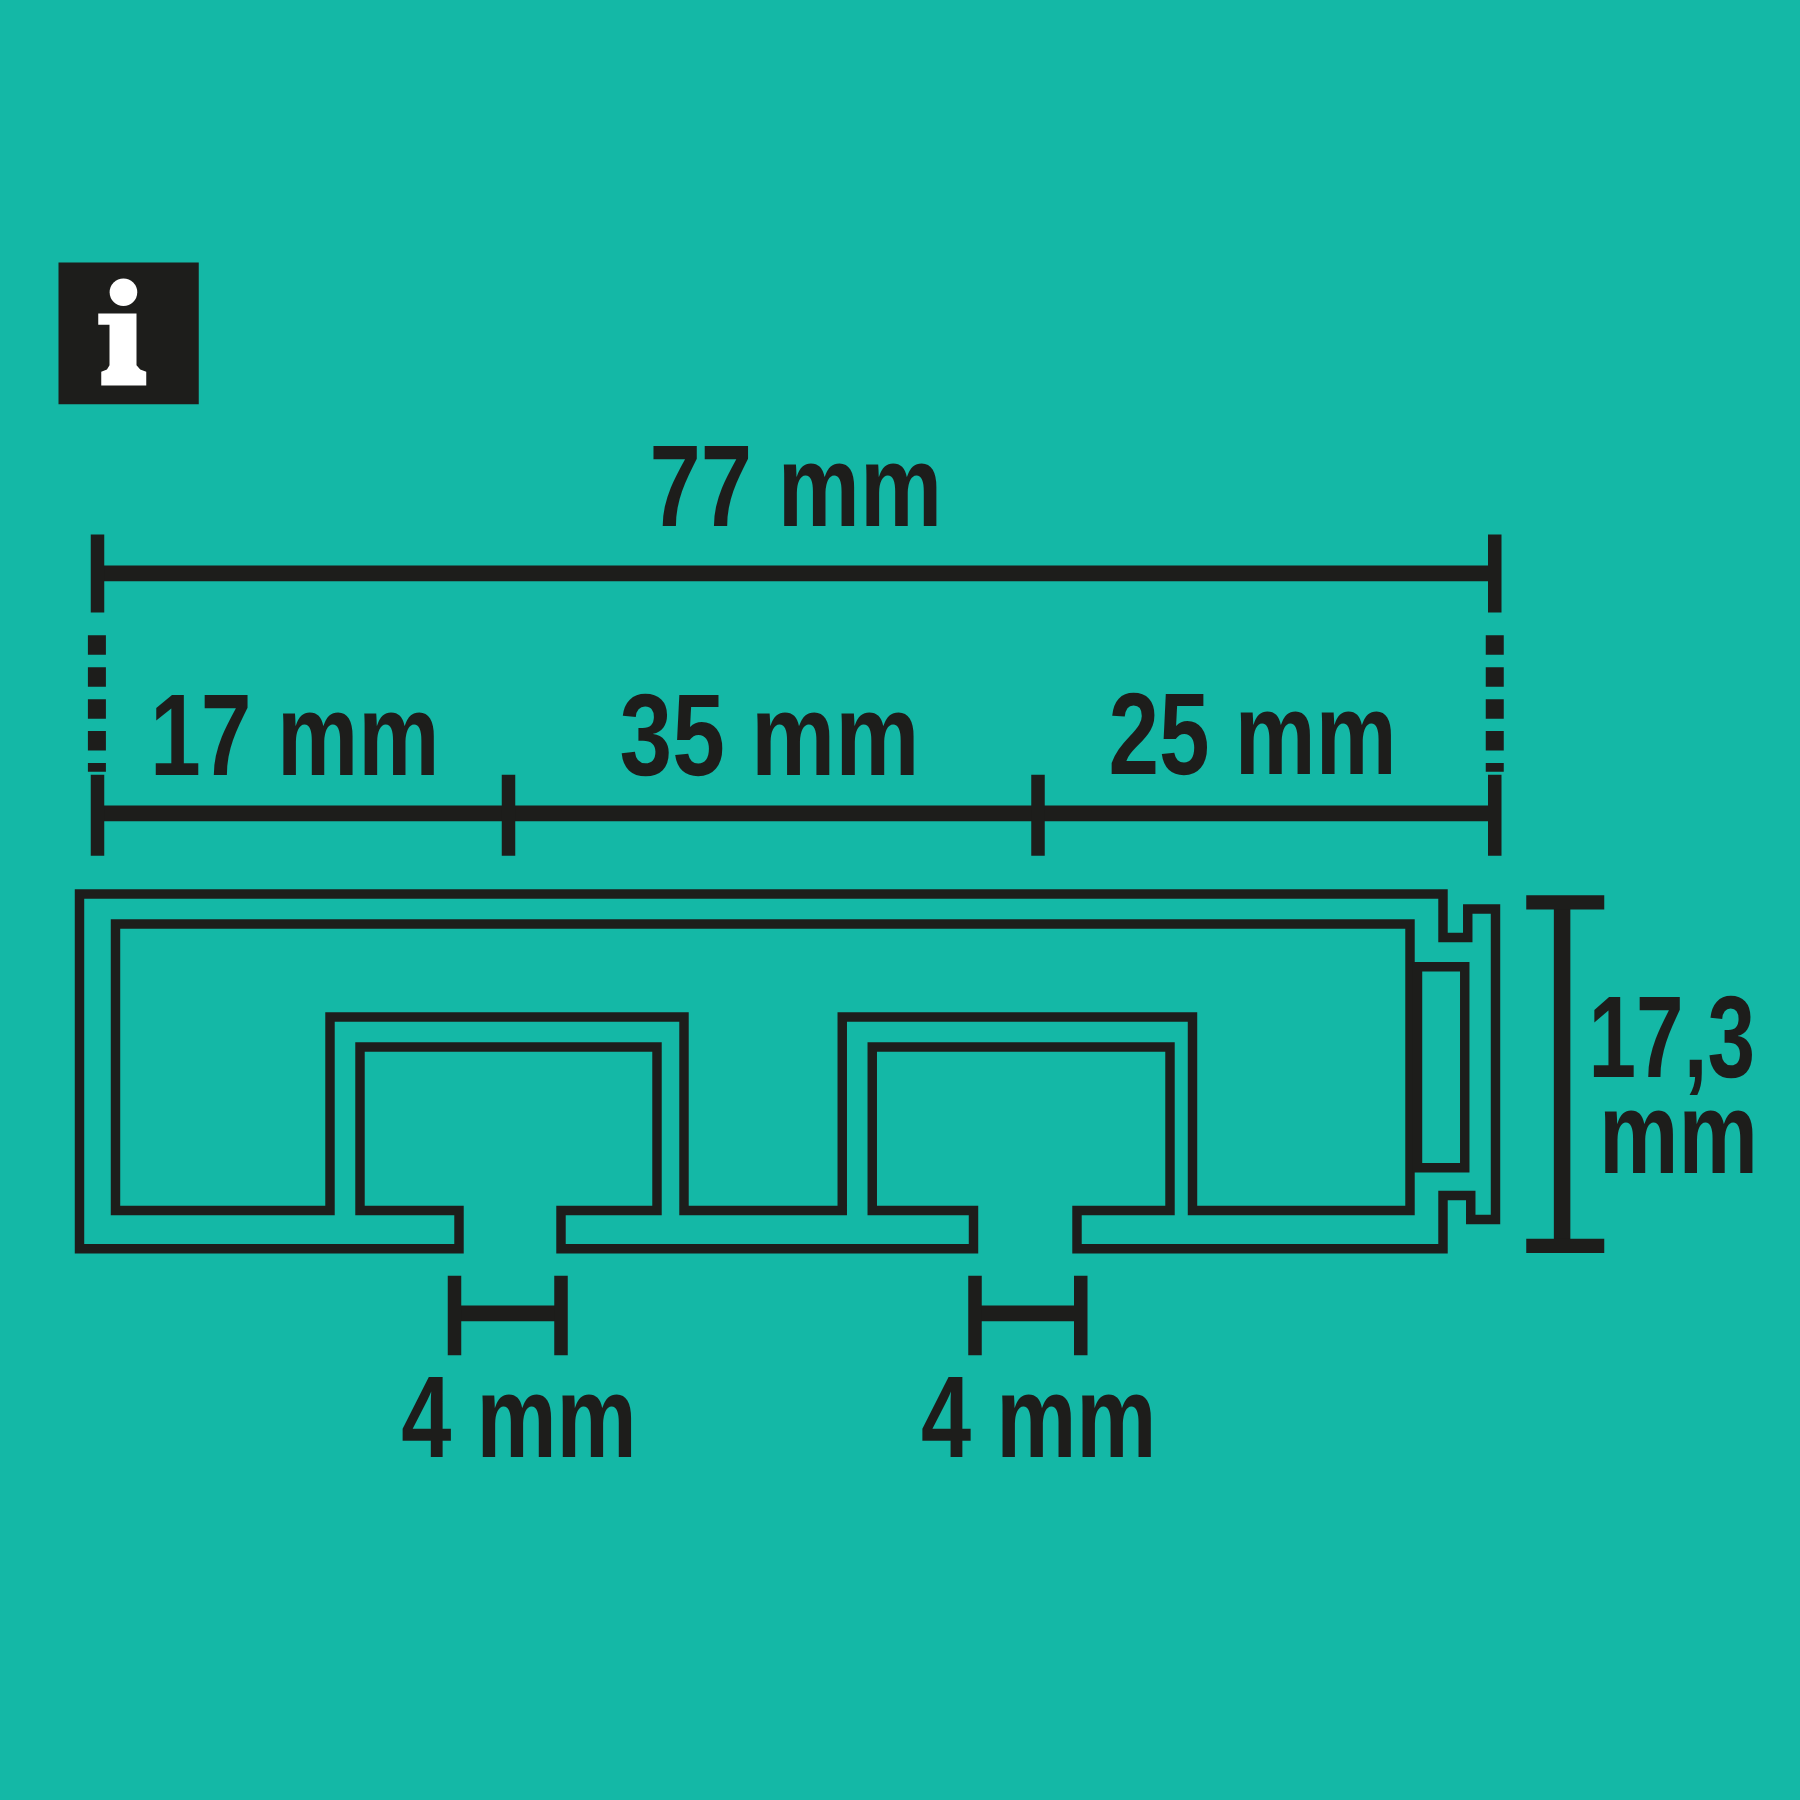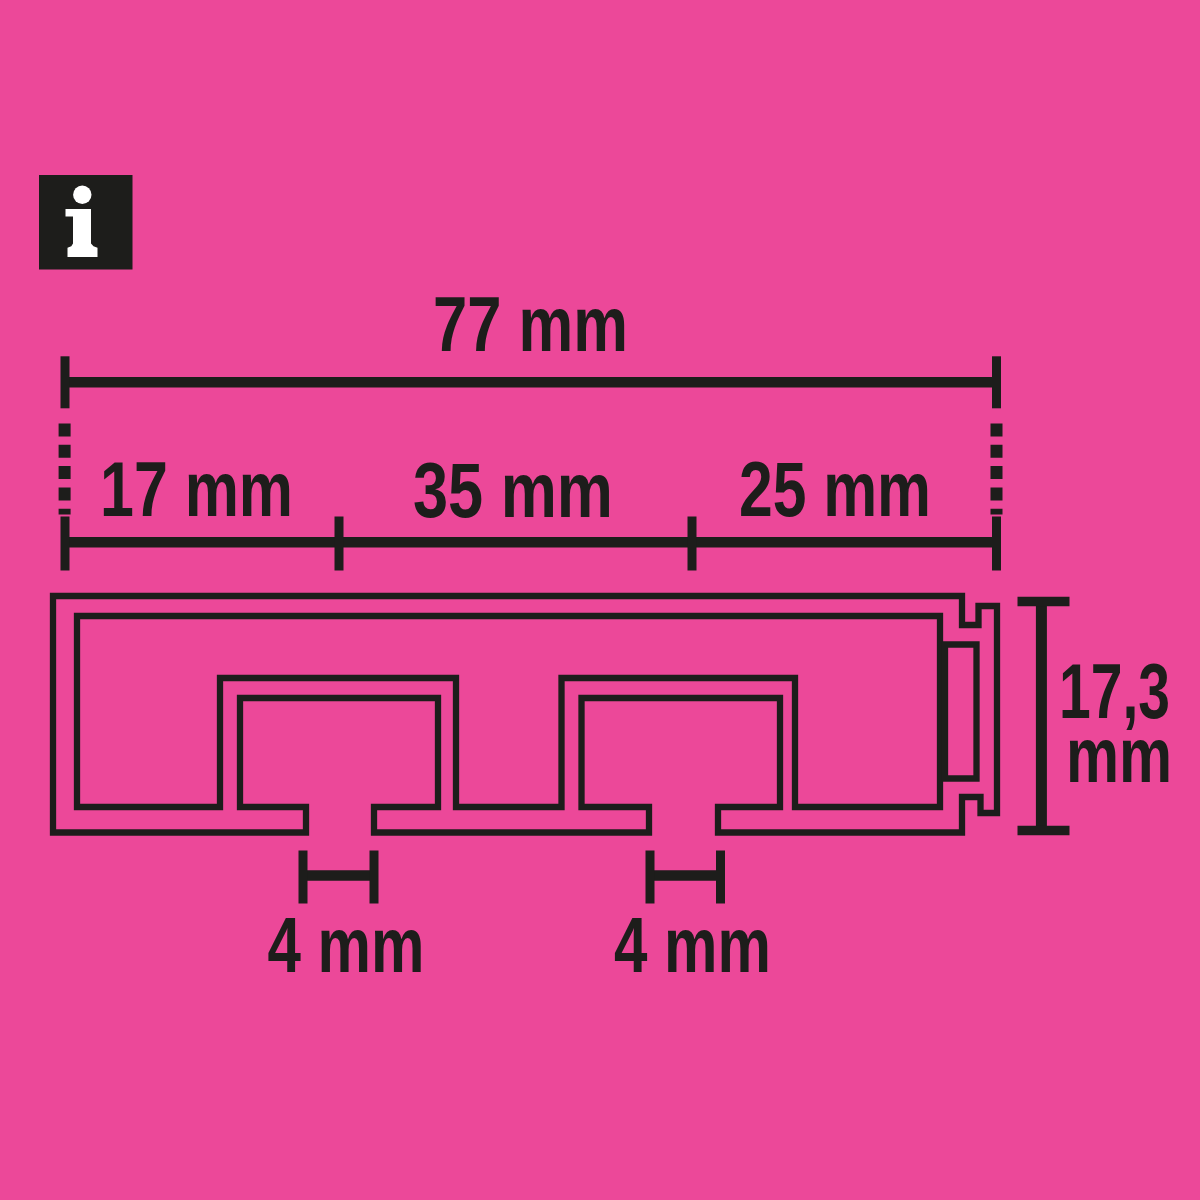--- a/index.html
+++ b/index.html
@@ -1,16 +1,16 @@
 <!DOCTYPE html>
 <html><head>
 <meta charset="utf-8">
 <style>
   html,body{margin:0;padding:0;background:#ffffff;}
-  .page{width:1200px;height:1200px;position:relative;background:#ec4899;overflow:hidden;}
+  .page{width:1200px;height:1200px;position:relative;background:#14b8a6;overflow:hidden;}
   svg text{font-family:"Liberation Sans", sans-serif;font-weight:bold;fill:#1d1d1b;}
 </style>
 </head>
 <body>
 
 <div class="page">
 <svg width="1200" height="1200" viewBox="0 0 1200 1200" xmlns="http://www.w3.org/2000/svg">
 
   <rect x="39" y="175" width="93.5" height="94.5" fill="#1d1d1b"></rect>
 

